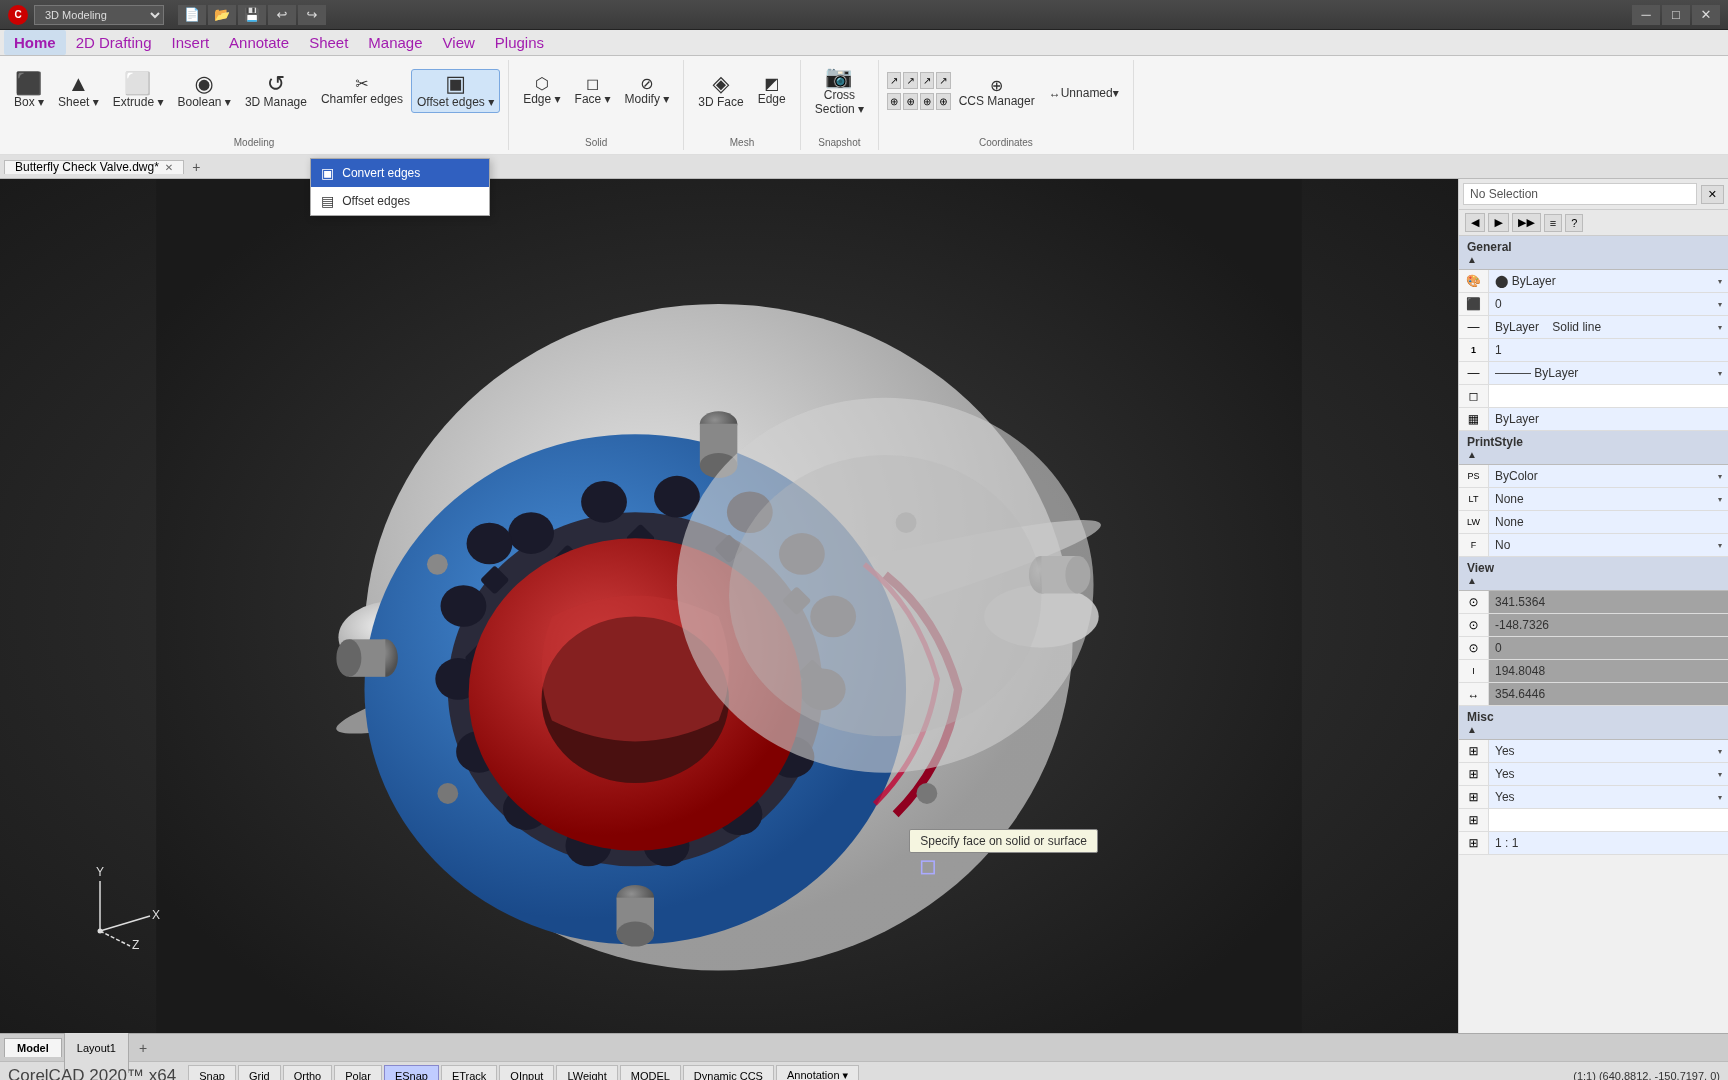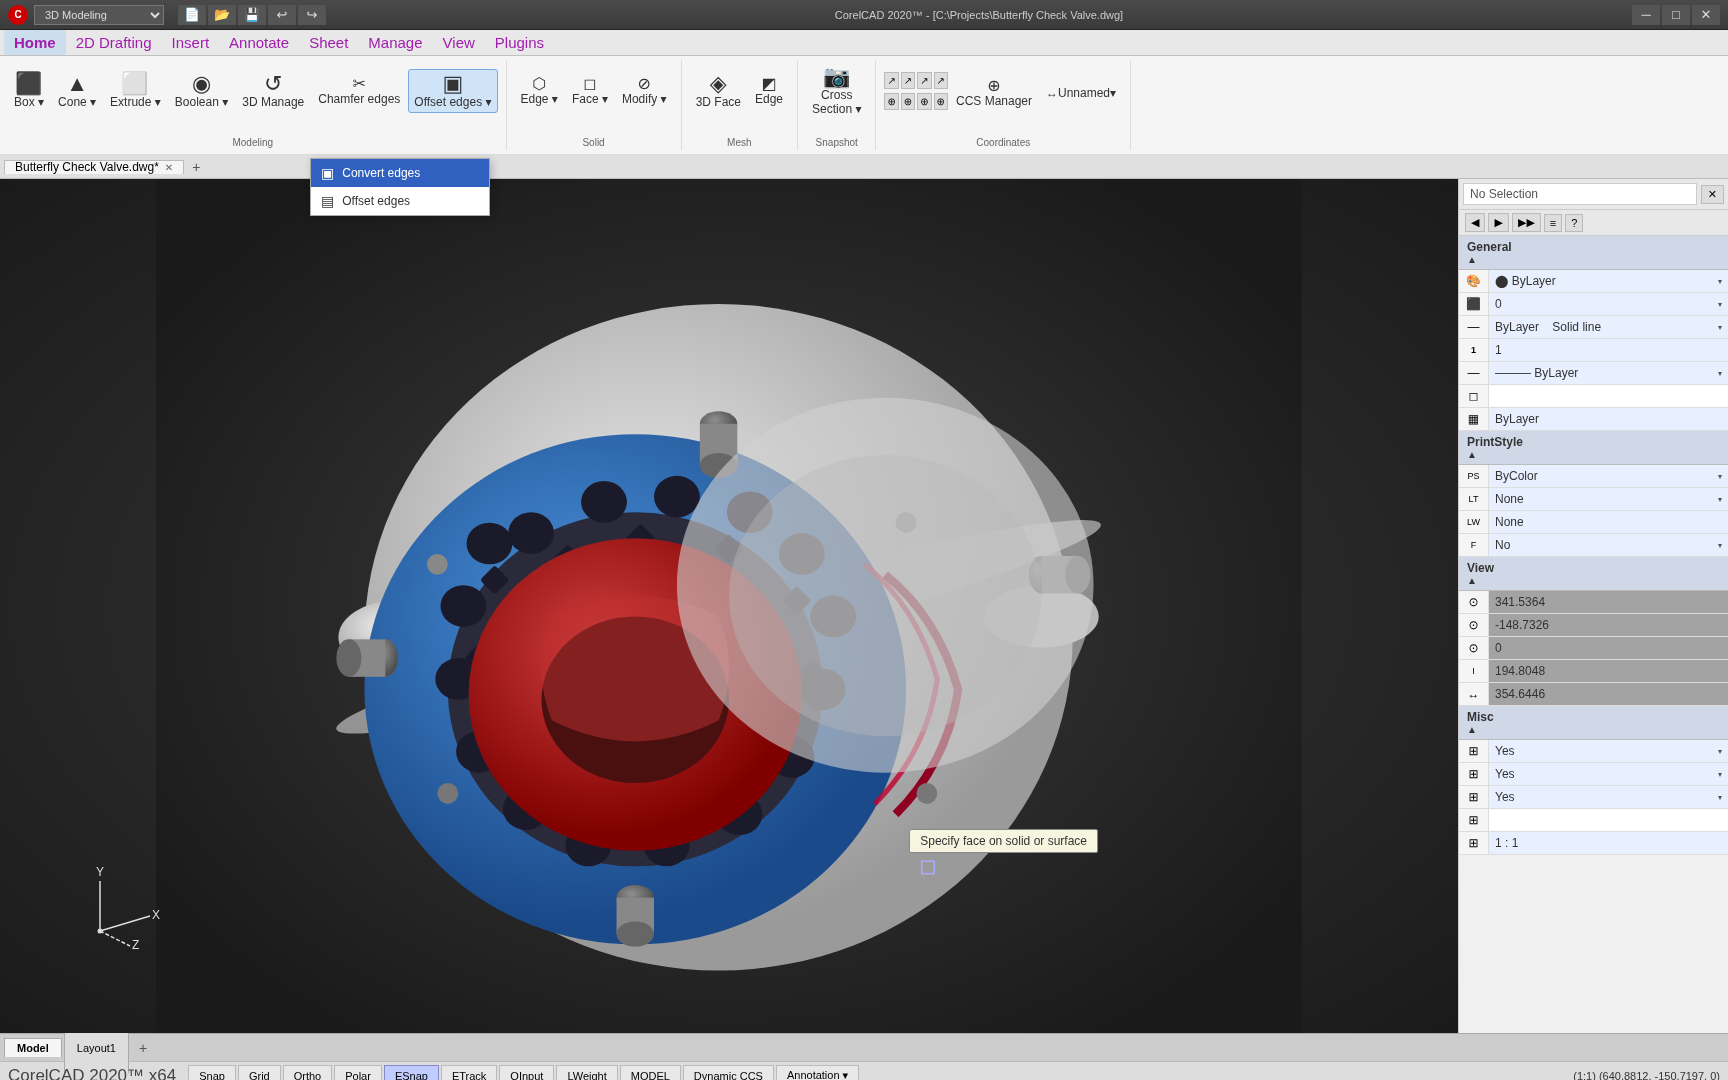--- a/index.html
+++ b/index.html
@@ -317,21 +317,20 @@
       <option>3D Modeling</option>
     </select>
     <div style="display:flex;gap:2px;margin-left:8px">
       <button class="title-btn">📄</button>
       <button class="title-btn">📂</button>
       <button class="title-btn">💾</button>
       <button class="title-btn">↩</button>
       <button class="title-btn">↪</button>
     </div>
   </div>
-  <div id="title-text">CorelCAD 2020™ - [C:\Projects\Butterfly Check Valve.dwg]</div>
   <div id="titlebar-buttons">
     <button class="title-btn">─</button>
     <button class="title-btn">□</button>
     <button class="title-btn">✕</button>
   </div>
 </div>
 
 <div id="menu-bar">
   <div class="menu-item active">Home</div>
   <div class="menu-item">2D Drafting</div>
@@ -346,21 +345,21 @@
 <div id="ribbon-content">
 
   <div class="ribbon-group">
     <div class="ribbon-group-buttons">
       <div class="ribbon-btn">
         <div class="icon">⬛</div>
         <div>Box ▾</div>
       </div>
       <div class="ribbon-btn">
         <div class="icon">▲</div>
-        <div>Cone ▾</div>
+        <div>Sheet ▾</div>
       </div>
       <div class="ribbon-btn">
         <div class="icon">⬜</div>
         <div>Extrude ▾</div>
       </div>
       <div class="ribbon-btn">
         <div class="icon">◉</div>
         <div>Boolean ▾</div>
       </div>
       <div class="ribbon-btn">

